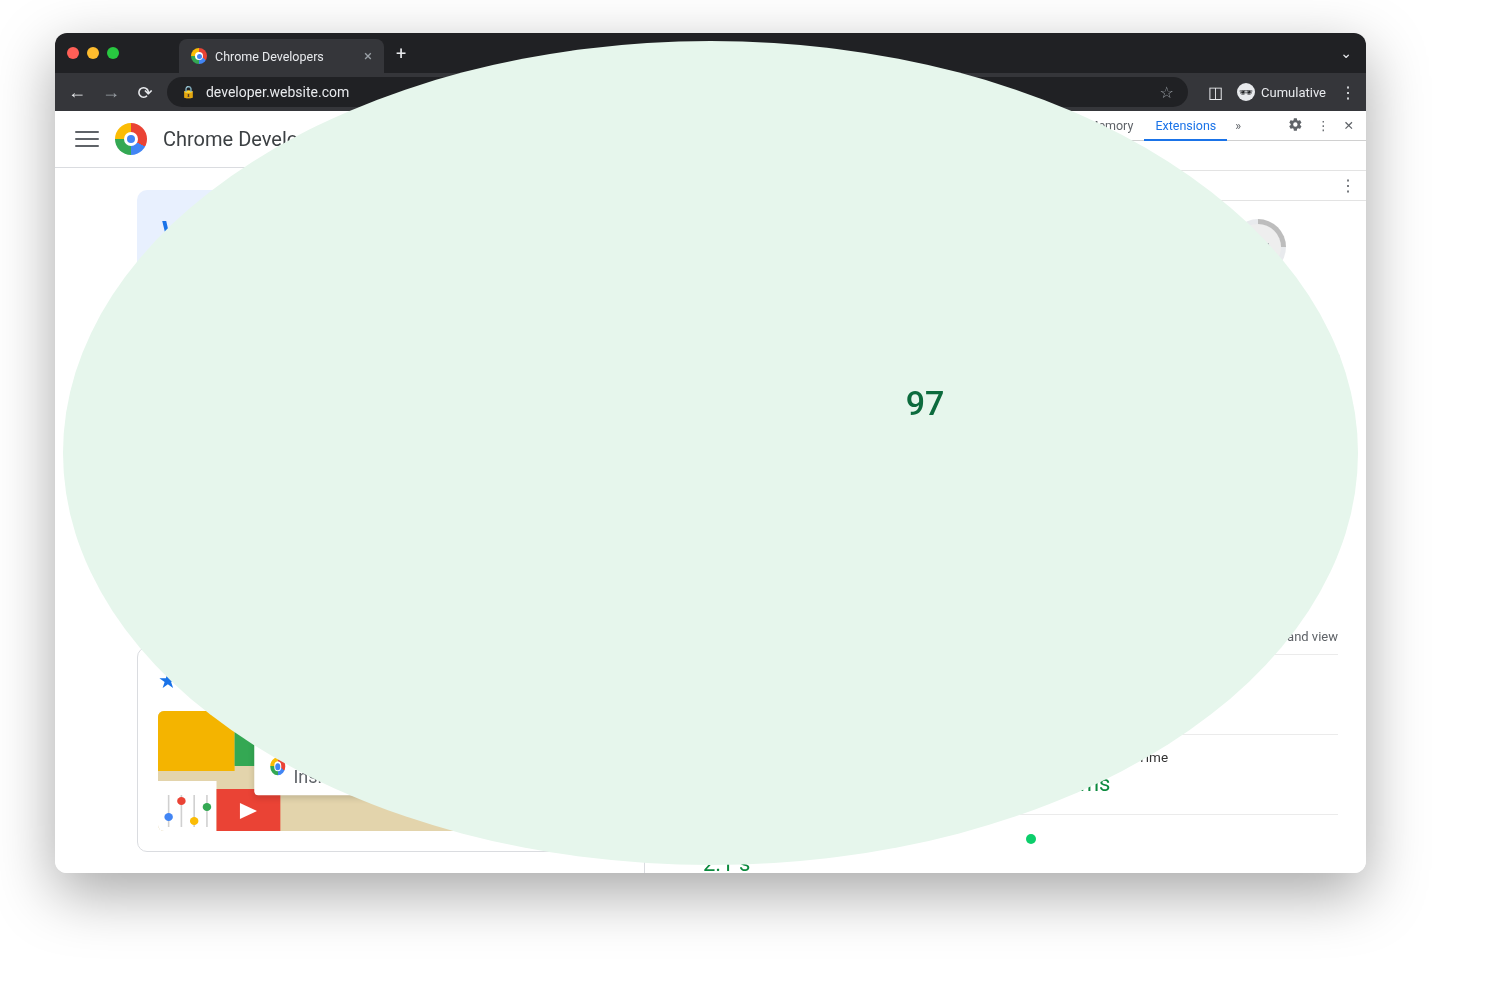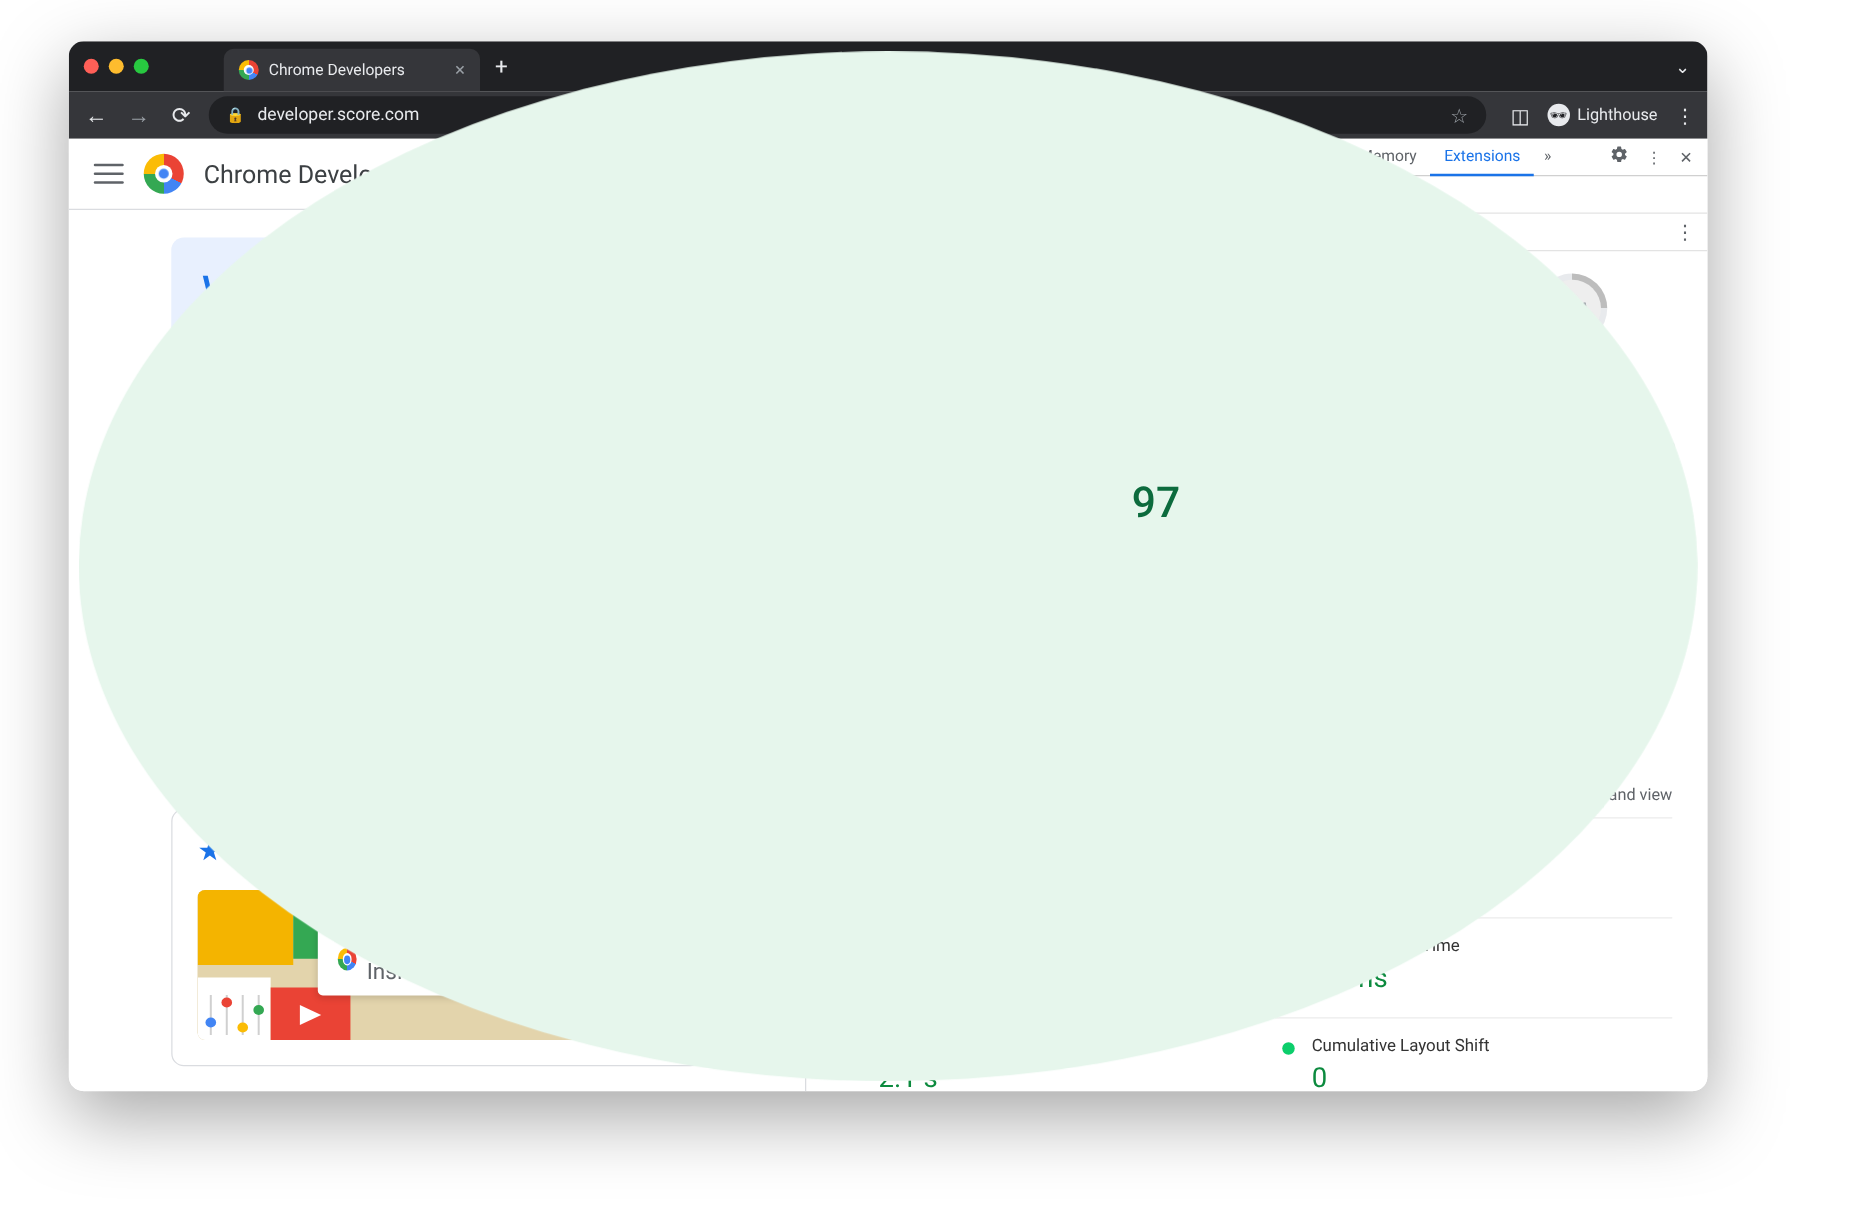--- a/index.html
+++ b/index.html
@@ -117,28 +117,28 @@
     <span class="newtab">+</span>
     <span class="chev">⌄</span>
   </div>
 
   <div class="toolbar">
     <span class="nav-icn on">←</span>
     <span class="nav-icn">→</span>
     <span class="nav-icn on">⟳</span>
     <div class="urlbar">
       <span class="lock">🔒</span>
-      <span class="urltext"><span>developer.score.com</span></span>
+      <span class="urltext"><span>developer.website.com</span></span>
       <span style="margin-left:auto;color:#9aa0a6;font-size:16px;cursor:pointer">☆</span>
     </div>
     <div class="right-icons">
       <span style="font-size:16px;cursor:pointer">◫</span>
       <span class="incog">
         <span class="incog-icon">🕶</span>
-        <span>Lighthouse</span>
+        <span>Cumulative</span>
       </span>
       <span style="font-size:16px;cursor:pointer">⋮</span>
     </div>
   </div>
 
   <div class="viewport">
 
     <div class="page">
       <div class="page-hdr">
         <div class="hamburger">
@@ -438,22 +438,18 @@
             </div>
             <div class="metric">
               <span class="bullet"></span>
               <div class="info">
                 <div class="name">Largest Contentful Paint</div>
                 <div class="val">2.1 s</div>
               </div>
             </div>
             <div class="metric">
               <span class="bullet"></span>
-              <div class="info">
-                <div class="name">Cumulative Layout Shift</div>
-                <div class="val">0</div>
-              </div>
             </div>
           </div>
       </div>
     </div>
   </div>
 </div>
 
 </body></html>

